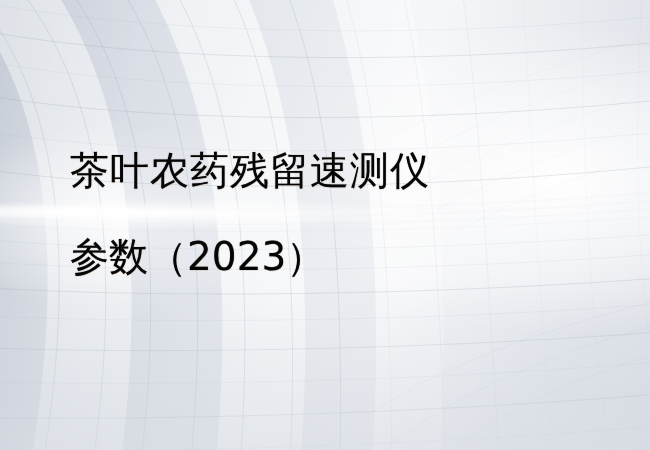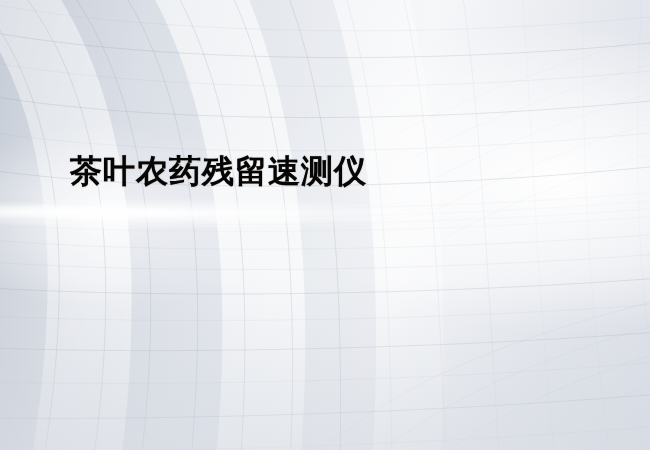--- a/index.html
+++ b/index.html
@@ -65,22 +65,22 @@
 
   
   #title-block {
     position: absolute;
     left: 70px;
     top: 128px;
     width: 560px;
   }
   .title-line {
     color: #050505;
-    font-weight: 700;
-    font-size: 32px;
+    font-weight: 400;
+    font-size: 39px;
     line-height: 86px;
     letter-spacing: 1px;
     white-space: nowrap;
     text-shadow:
       0 0 1px rgba(0,0,0,0.55),
       0.5px 0.5px 0 rgba(255,160,70,0.10);
   }
   #title-line-2 { letter-spacing: 0px; }
 </style>
 </head>
@@ -157,15 +157,16 @@
       </g>
     </svg>
   </div>
 
   <div class="bg-layer" id="bg-sweep"></div>
 
   <div class="bg-layer" id="bg-bottom"></div>
 
   <div id="title-block">
     <div class="title-line" id="title-line-1">茶叶农药残留速测仪</div>
+    <div class="title-line" id="title-line-2">参数（2023）</div>
   </div>
 
 </div>
 
 </body></html>

